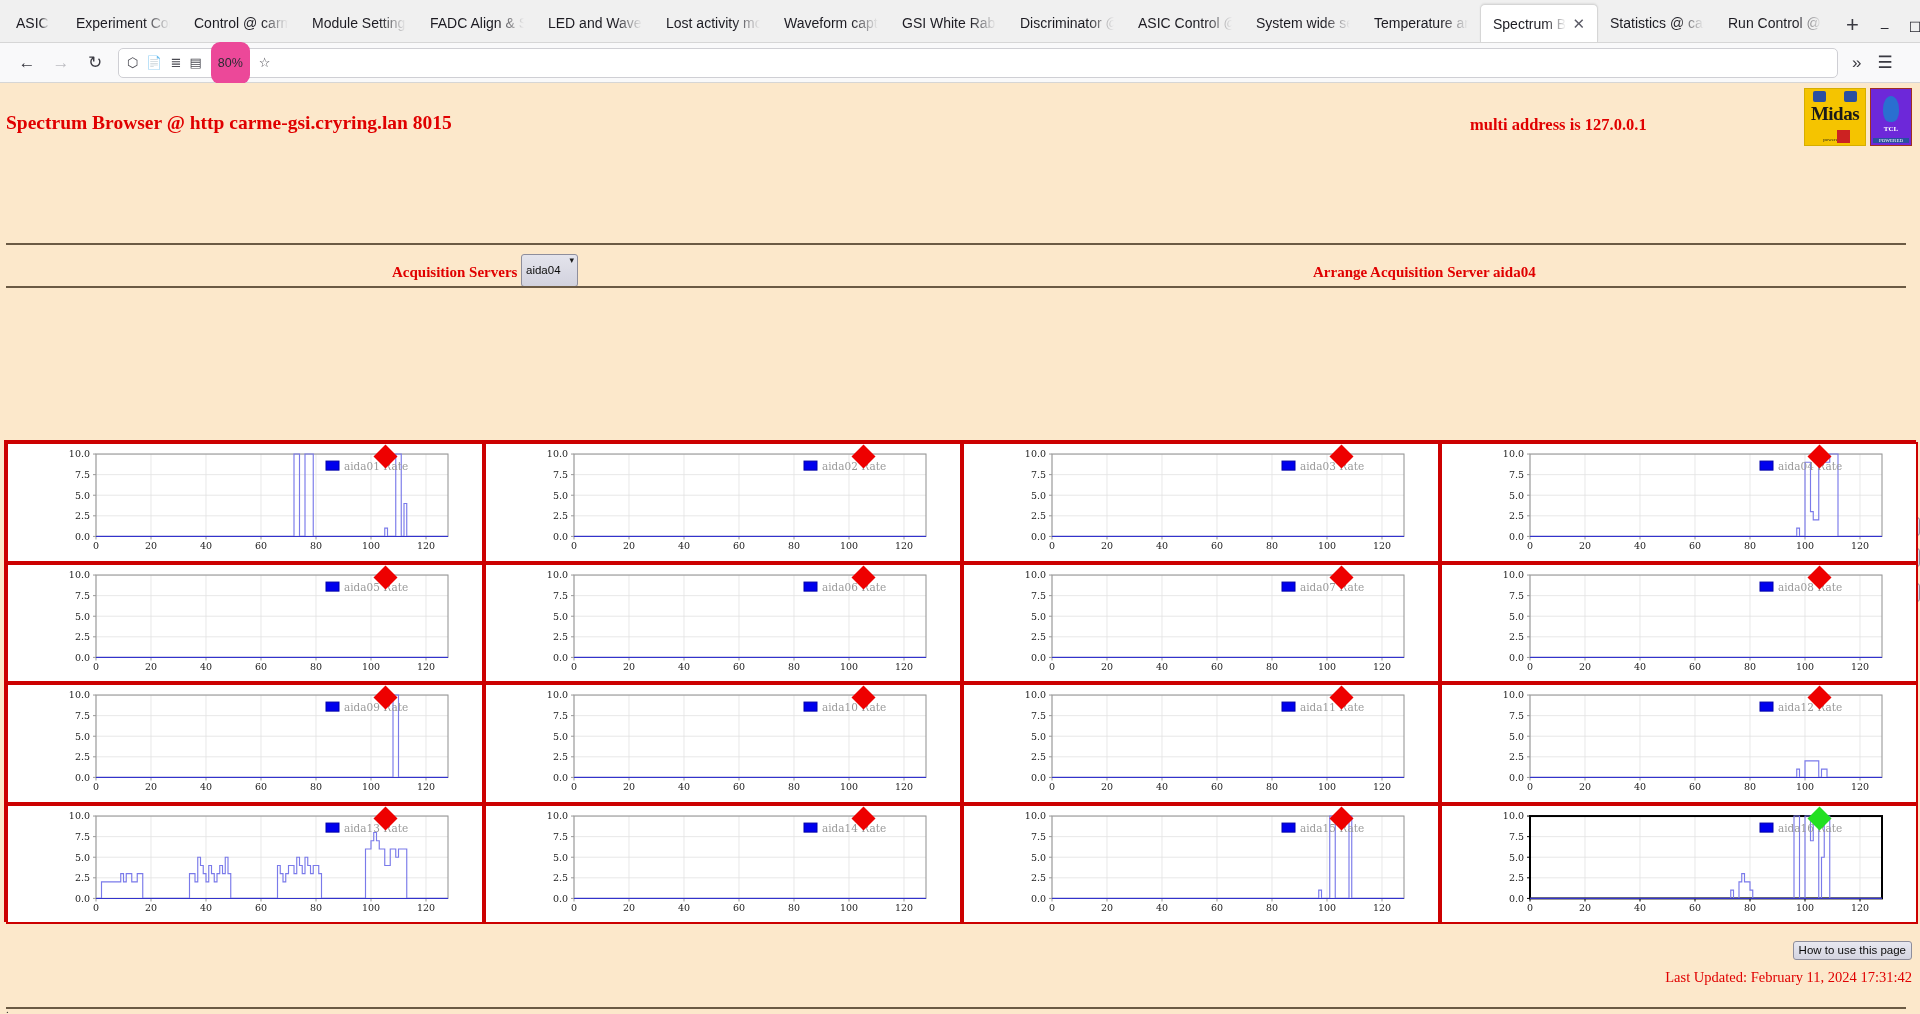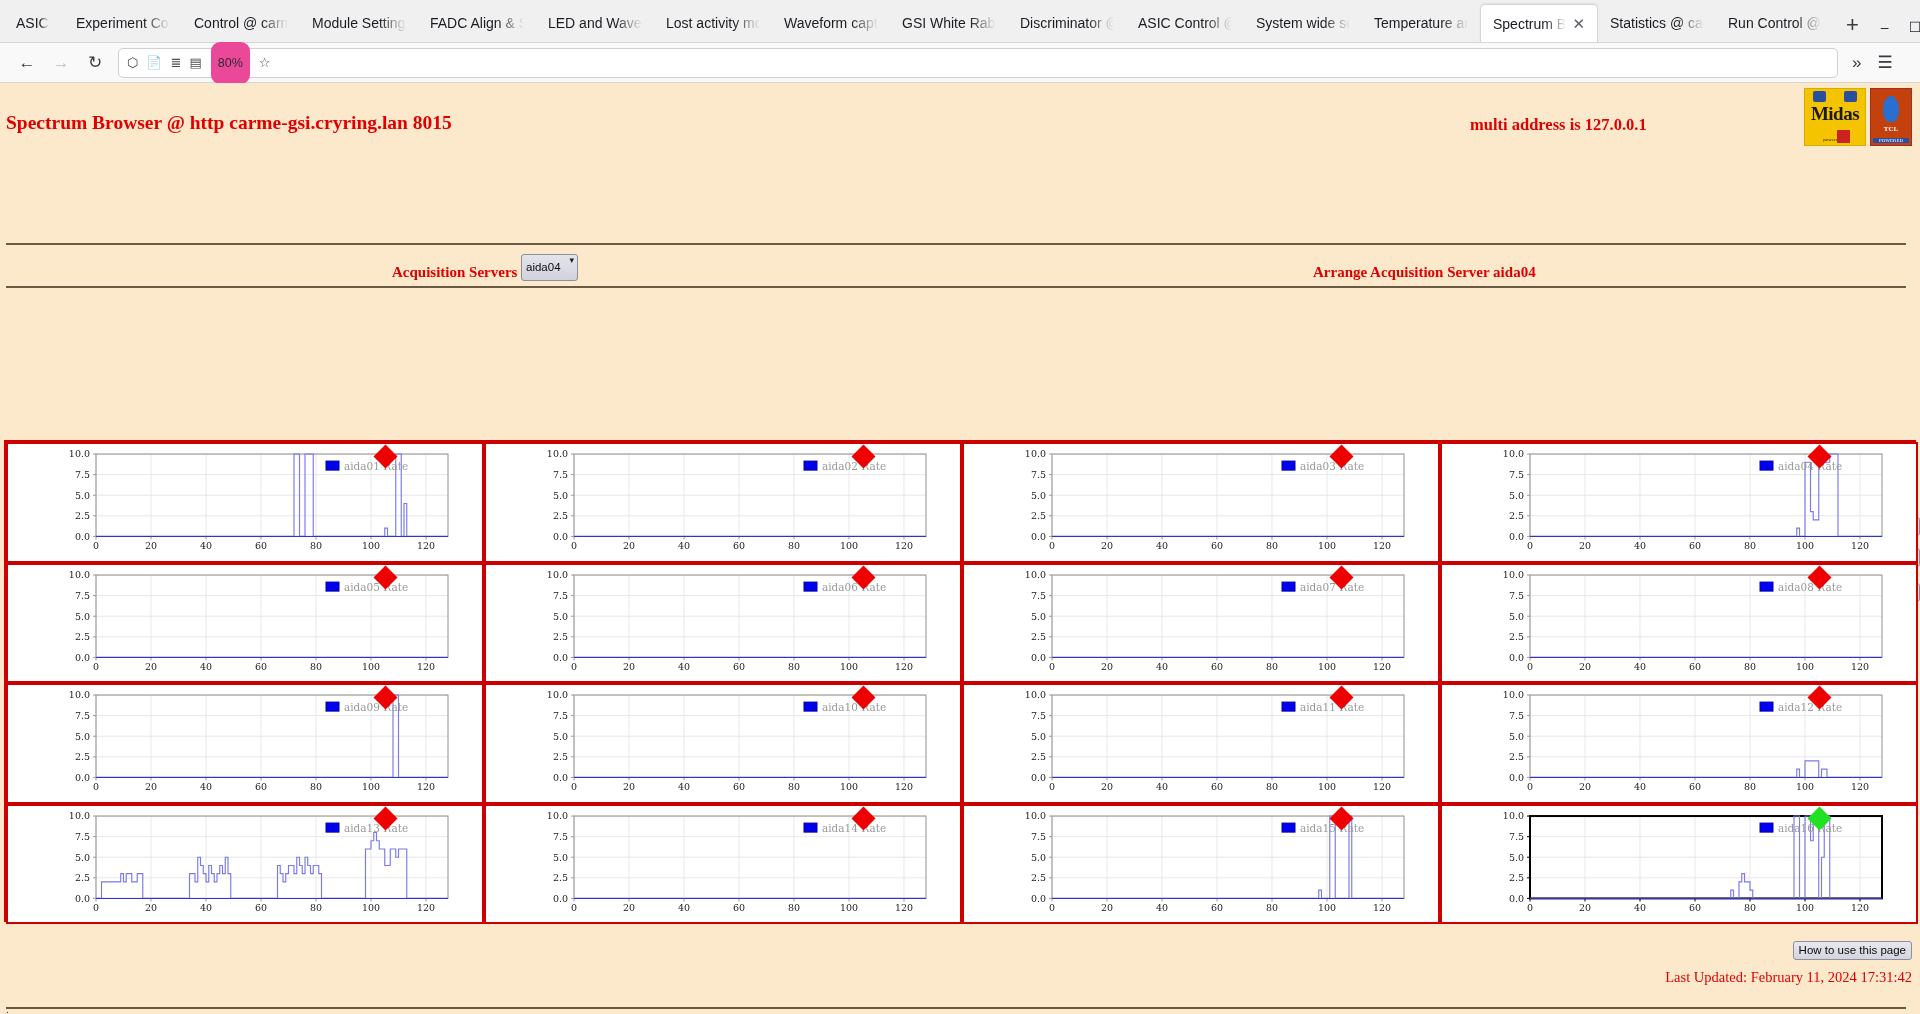--- a/index.html
+++ b/index.html
@@ -66,41 +66,41 @@
   #logos { position:absolute; right:6px; top:5px; width:110px; height:62px; display:flex; gap:4px; }
   .midas-logo { width:62px; height:58px; background:#f5c400; position:relative;
      border:1px solid #d6ae00;text-decoration:underline; }
   .midas-logo .m-txt { position:absolute; top:14px; left:0; right:0; text-align:center;
      font-family:"Liberation Serif",serif; font-weight:bold; font-size:19px; color:#1a1a1a; letter-spacing:-0.5px;}
   .midas-logo .m-sub { position:absolute; bottom:3px; left:0; right:0; text-align:center;
      font-size:5px; color:#1a1a1a; }
   .midas-logo .m-b1 { position:absolute; top:2px; left:8px; width:13px; height:11px; background:#2a4fa0; border-radius:2px;}
   .midas-logo .m-b2 { position:absolute; top:2px; right:8px; width:13px; height:11px; background:#2a4fa0; border-radius:2px;}
   .midas-logo .m-flame { position:absolute; bottom:2px; left:50%; margin-left:2px; width:13px; height:13px; background:#cc2222;}
-  .tcl-logo { width:42px; height:58px; background:#c2410c; position:relative; border:1px solid #a03022;}
+  .tcl-logo { width:42px; height:58px; background:#6d28d9; position:relative; border:1px solid #a03022;}
   .tcl-logo .t-txt { position:absolute; bottom:12px; left:0; right:0; text-align:center;
      font-size:7px; color:#fff; font-weight:bold;}
   .tcl-logo .t-sub { position:absolute; bottom:2px; left:2px; right:2px; text-align:center;
      font-size:5px; color:#fff; background:#2a4fa0; }
   .tcl-logo .t-mark { position:absolute; top:7px; left:50%; transform:translateX(-50%);
      width:16px; height:26px; background:#2a6fd0; border-radius:50% 50% 40% 40%;}
 
   #acq-row { position:relative; height:34px; }
   #acq-label { position:absolute; left:392px; top:8px; font-size:15px; }
   #acq-select { position:absolute; left:521px; top:6px; }
   #cur-acq { position:absolute; left:1313px; top:8px; font-size:15px; }
 
   
   select.w, button.w, input.w {
     font-family:"Liberation Sans", sans-serif;
     font-size:11.5px; color:#0b0b0b;
   }
   select.w {
     background:#dadae4; border:1px solid #8e8e9c; border-radius:3px;
-    padding:1px 16px 1px 4px; height:27px; line-height:15px;
+    padding:1px 16px 1px 4px; height:33px; line-height:15px;
     -webkit-appearance:none; appearance:none; cursor:default;
     background-image:linear-gradient(#e4e4ec,#d2d2de);
   }
   .selwrap { position:relative; display:inline-block; }
   .selwrap::after { content:"\25BE"; position:absolute; right:4px; top:1px;
     font-size:9px; color:#1a1a1a; pointer-events:none; }
   button.w {
     background:linear-gradient(#e8e8f0,#d4d4e0); border:1px solid #8e8e9c;
     border-radius:3px; padding:1px 5px; height:19px; line-height:15px; cursor:default;
   }

